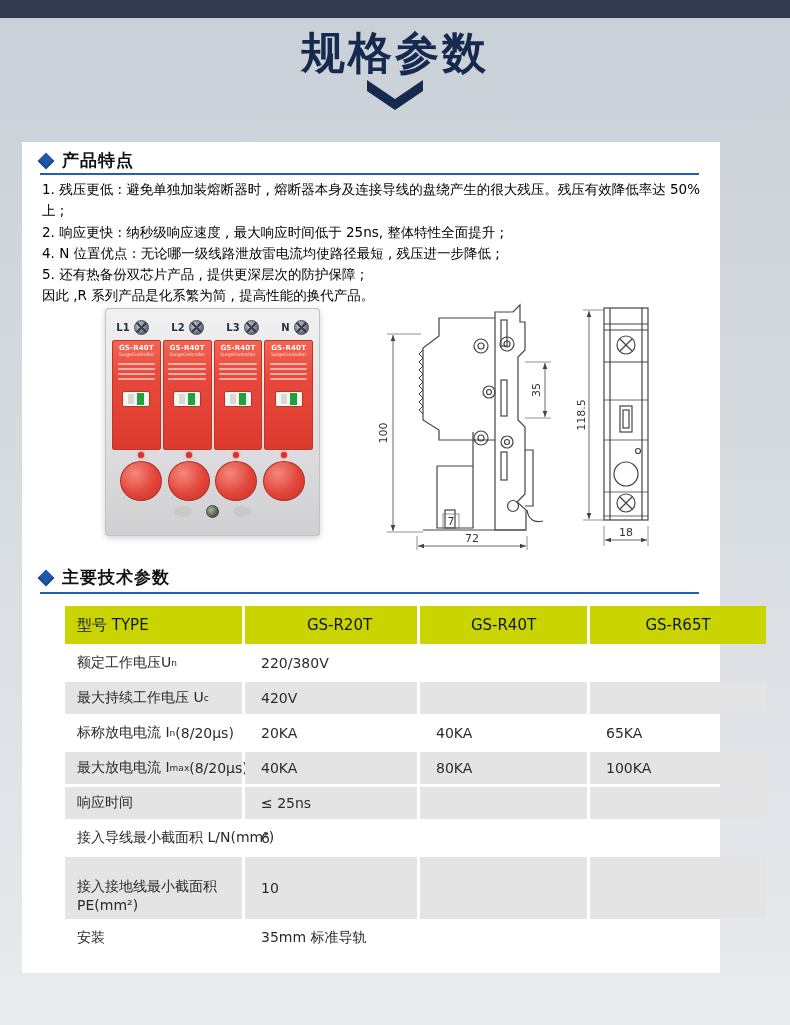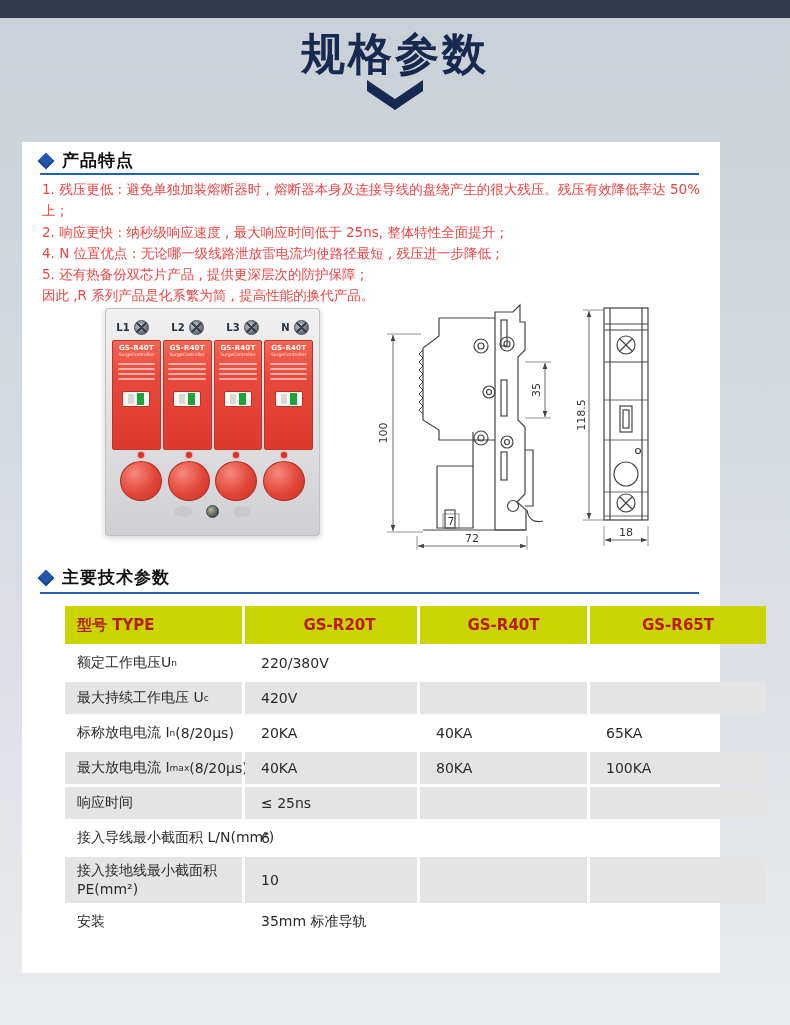--- a/index.html
+++ b/index.html
@@ -7,32 +7,32 @@
     --yellow:#c9d400; --gray:#e4e4e4; --red1:#f26553; --red2:#dd3a2e;
   }
   *{box-sizing:border-box;margin:0;padding:0;}
   html,body{width:790px;}
   body{font-family:"DejaVu Sans","Liberation Sans",sans-serif;}
   .page{position:relative;width:790px;height:1025px;overflow:hidden;
     background:linear-gradient(180deg,#c9d0d7 0%,#d6dbe0 45%,#e9ebee 100%);}
   .topbar{position:absolute;left:0;top:0;width:790px;height:18px;background:var(--bar);}
   .hero{position:absolute;left:0;top:18px;width:790px;text-align:center;}
   .hero h1{margin-top:13px;font-size:44px;line-height:1.05;font-weight:800;
-    letter-spacing:3px;color:var(--navy);}
+    letter-spacing:3px;color:var(--navy);font-family:Liberation Serif, serif;}
   .hero svg{display:block;margin:2px auto 0;}
   .panel{position:absolute;left:22px;top:142px;width:698px;height:831px;background:#ffffff;}
   .sec-head{position:absolute;left:18px;display:flex;align-items:center;gap:10px;}
   .diamond{width:12px;height:12px;background:var(--blue);transform:rotate(45deg);
     box-shadow:inset -2px -2px 0 rgba(0,0,0,.18);}
   .sec-title{font-size:17px;font-weight:700;color:#101010;letter-spacing:1px;}
   .rule{position:absolute;left:18px;right:21px;height:2px;background:var(--rule);}
   .sec1{top:7px;} .rule1{top:31px;}
   .sec2{top:424px;} .rule2{top:450px;}
   .features{position:absolute;left:20px;right:14px;top:37px;}
-  .features p{font-size:13.5px;line-height:21.3px;color:#ef4444;}
+  .features p{font-size:13.5px;line-height:21.3px;color:#000000;}
   .media{position:absolute;left:0;top:158px;width:746px;height:254px;}
   
   .photo{position:absolute;left:83px;top:8px;width:215px;height:228px;
     background:linear-gradient(180deg,#f1f1f1,#d0d0d3);border-radius:4px;
     box-shadow:inset 0 0 0 1px #c2c2c4,0 2px 6px rgba(0,0,0,.18);}
   .terminals{display:flex;justify-content:space-around;align-items:center;height:32px;padding-top:6px;}
   .term{display:flex;align-items:center;gap:4px;}
   .term-label{font-size:10px;font-weight:700;color:#26323f;}
   .screw{width:15px;height:15px;border-radius:50%;border:1px solid #49505c;
     background:
@@ -60,25 +60,25 @@
   .foot-dot{width:18px;height:11px;border-radius:50%;background:#c9c9cb;}
   .foot-screw{width:13px;height:13px;border-radius:50%;border:1px solid #3c4450;
     background:radial-gradient(circle at 35% 35%,#aeb6a0,#4c5446 70%);}
   
   .drawings{position:absolute;left:355px;top:0;}
   .drawings text{font-size:11px;fill:#333;}
   
   .spec-table{position:absolute;left:43px;top:464px;width:701px;}
   .trow{display:grid;grid-template-columns:177px 172px 167px 176px;column-gap:3px;margin-bottom:3px;}
   .tcell{min-height:32px;display:flex;align-items:center;font-size:14px;color:#2b2b2b;background:transparent;}
-  .thead .tcell{min-height:38px;background:var(--yellow);color:#b91c1c;font-weight:700;font-size:15px;}
+  .thead .tcell{min-height:38px;background:var(--yellow);color:#0f172a;font-weight:400;font-size:15px;}
   .thead .tcell.center{justify-content:center;}
   .shade .tcell{background:var(--gray);}
   .lcell{padding-left:12px;white-space:nowrap;overflow:visible;}
-  .lcell.wrap{white-space:normal;line-height:1.35;padding-top:4px;padding-bottom:4px;min-height:42px;}
+  .lcell.wrap{white-space:normal;line-height:1.35;padding-top:20px;padding-bottom:4px;min-height:42px;}
   .vcell{padding-left:16px;}
   sub{font-size:9px;}
 </style>
 </head>
 <body>
 
 <div class="page">
   <div class="topbar"></div>
 
   <div class="hero">

